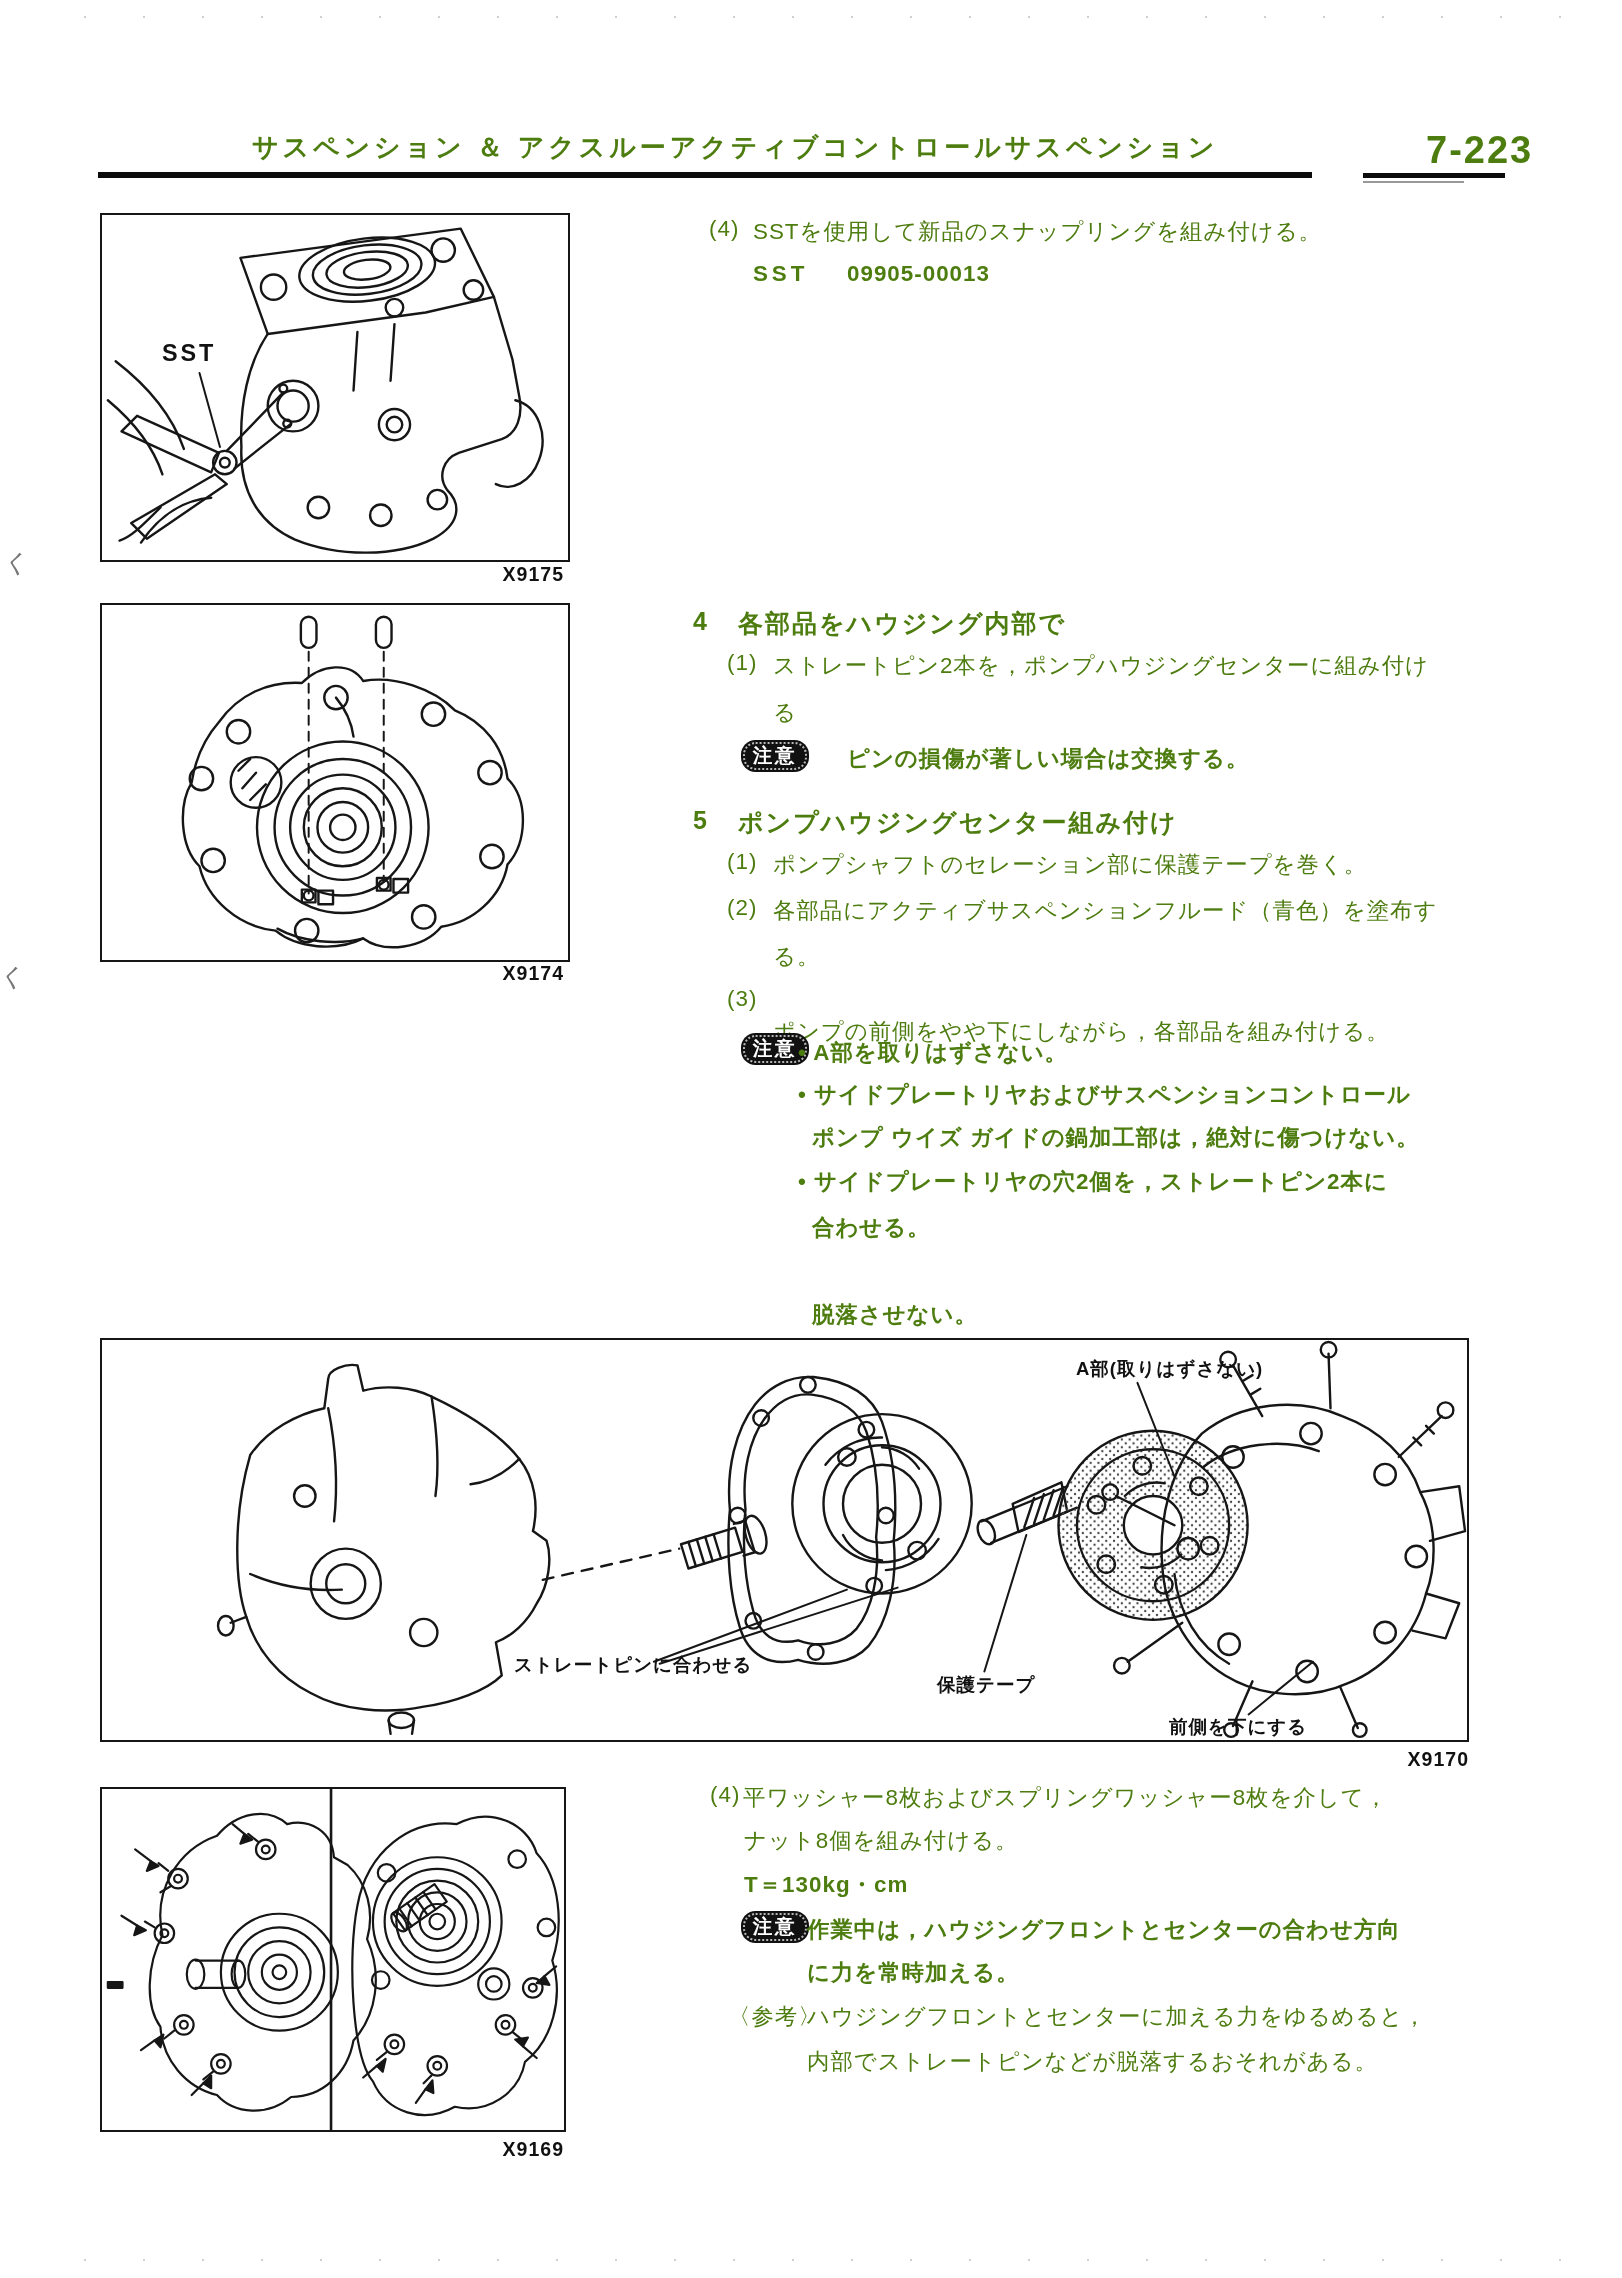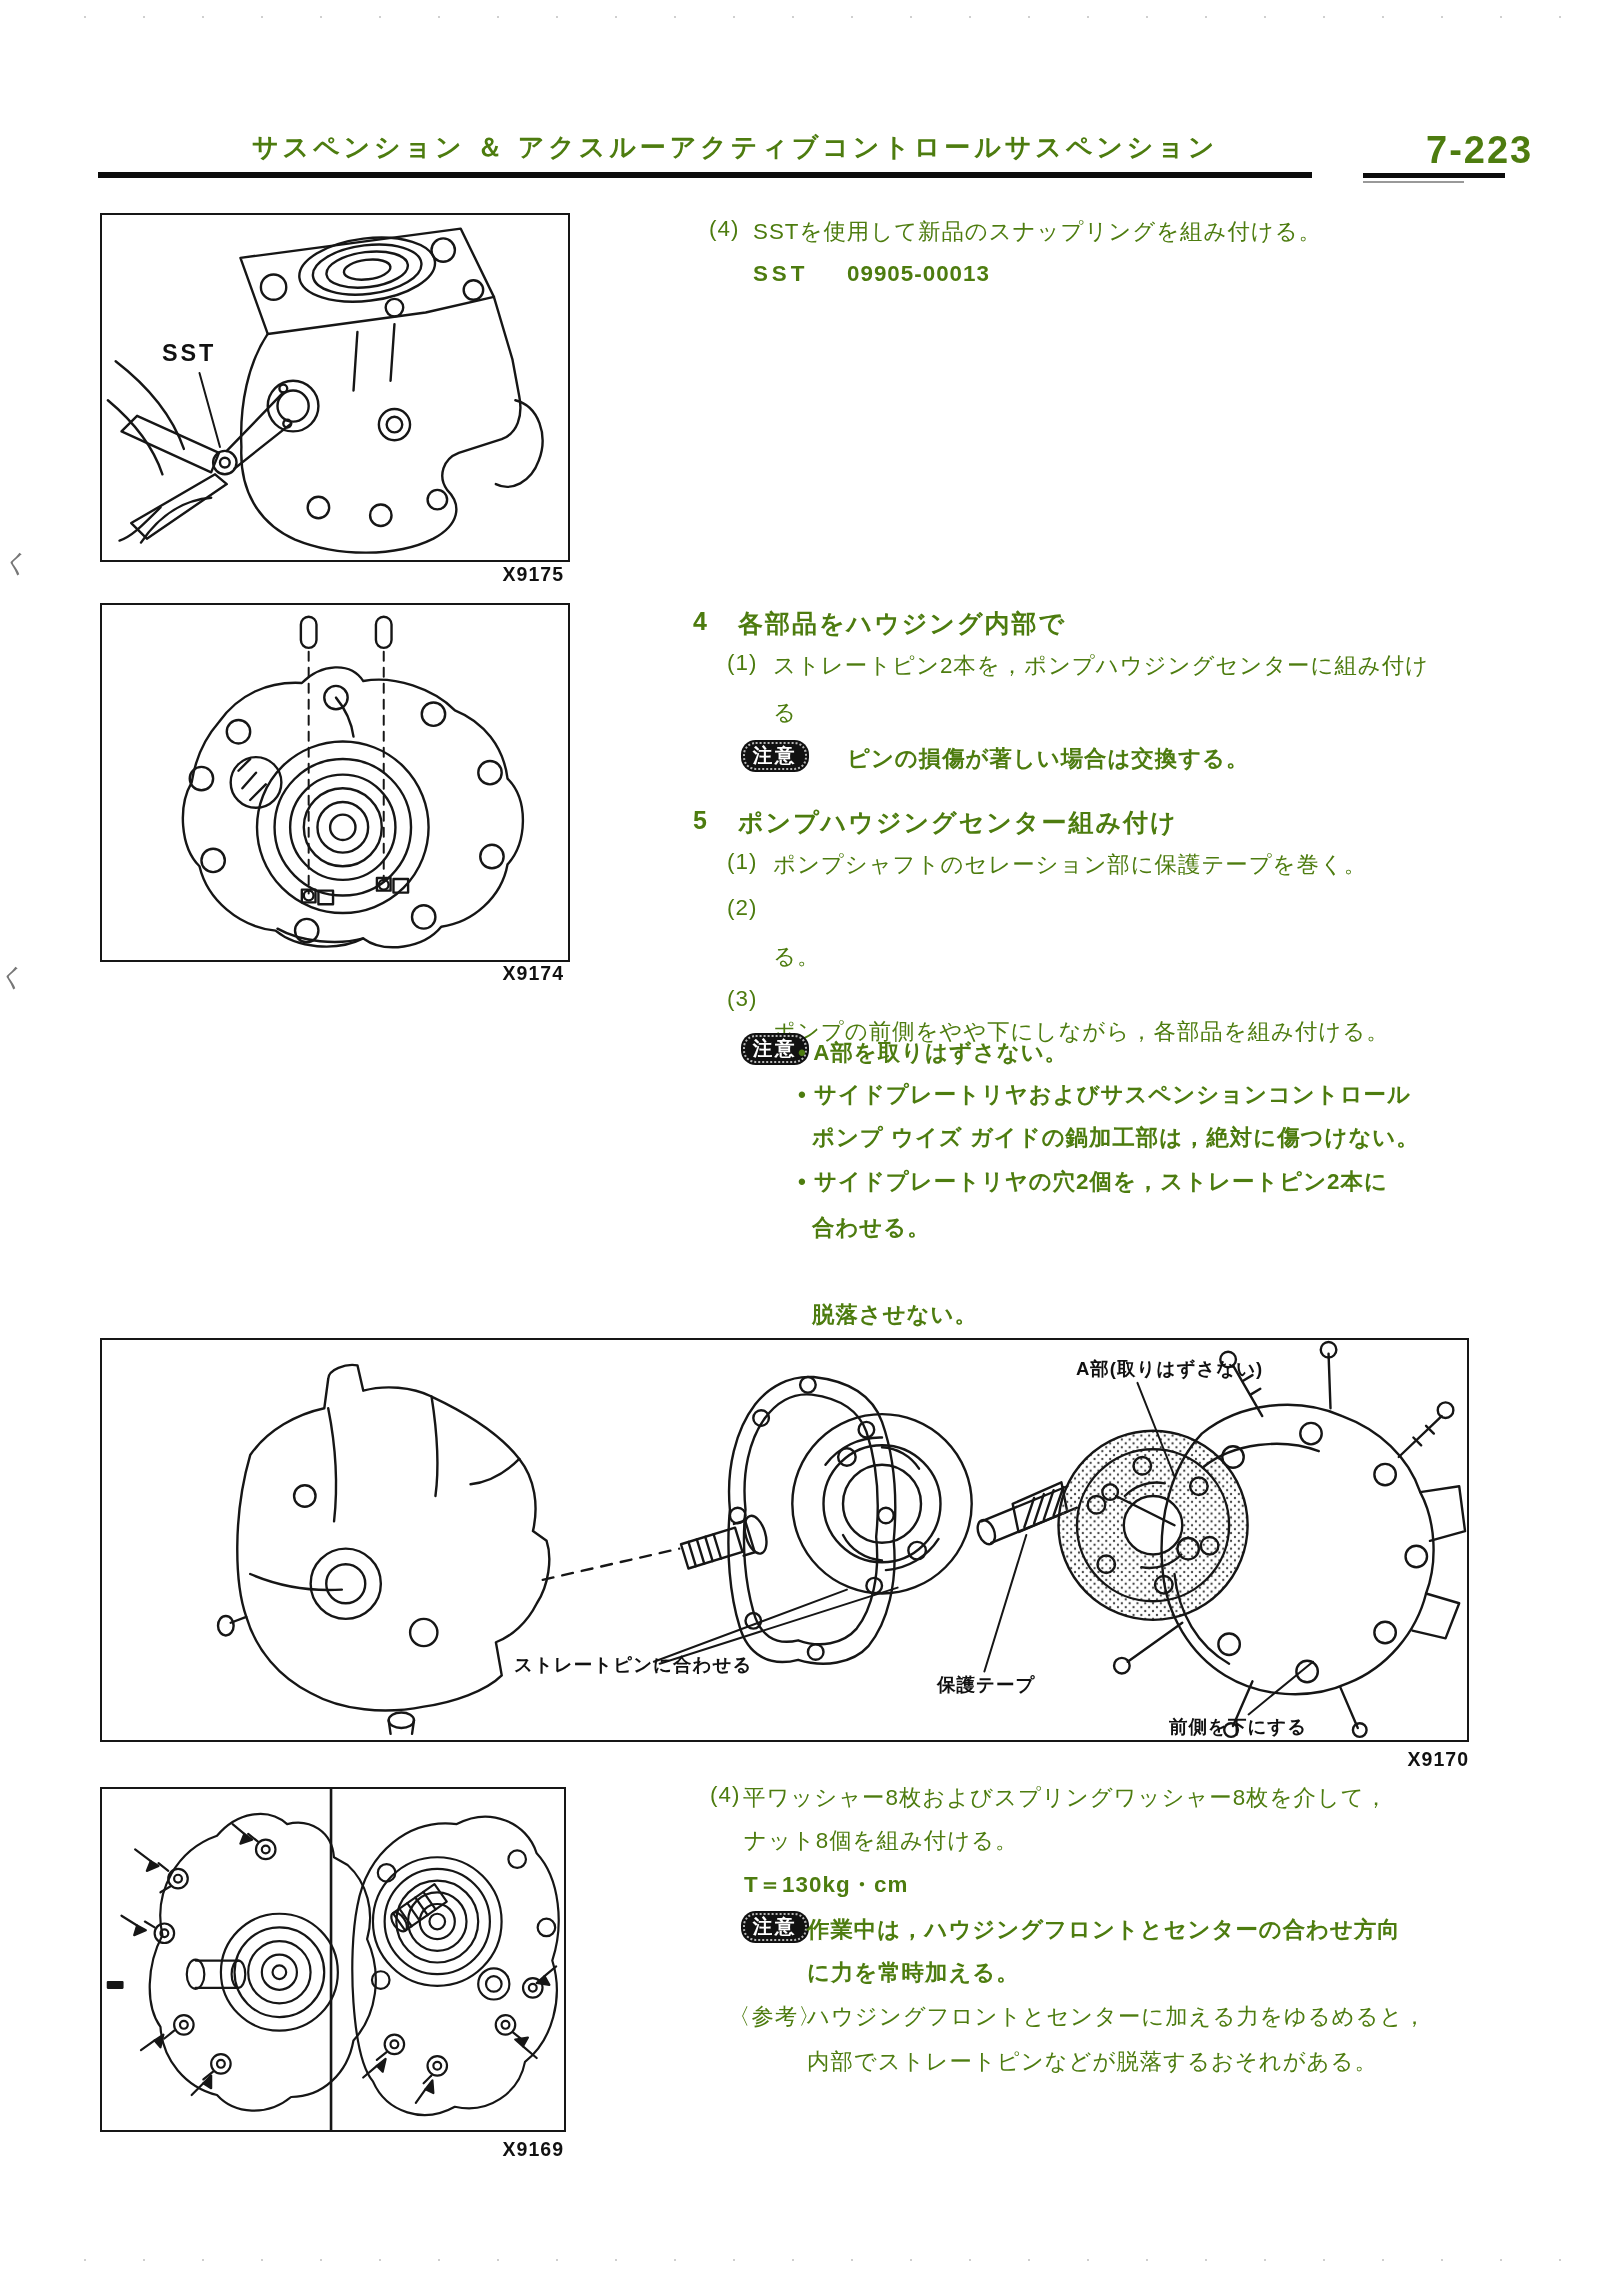--- a/index.html
+++ b/index.html
@@ -153,20 +153,21 @@
   <div class="t" style="left:773px;top:697px;">る</div>
   <div class="badge" style="left:741px;top:740px;">注意</div>
   <div class="t b" style="left:807px;top:743px;padding-left:40px;">ピンの損傷が著しい場合は交換する。</div>
 
   <div class="t sec-num" style="left:693px;top:806px;">5</div>
   <div class="t sec-title" style="left:738px;top:806px;">ポンプハウジングセンター組み付け</div>
 
   <div class="t" style="left:727px;top:849px;">(1)</div>
   <div class="t" style="left:773px;top:849px;">ポンプシャフトのセレーション部に保護テープを巻く。</div>
   <div class="t" style="left:727px;top:895px;">(2)</div>
+  <div class="t" style="left:773px;top:895px;">各部品にアクティブサスペンションフルード（青色）を塗布す</div>
   <div class="t" style="left:773px;top:941px;">る。</div>
   <div class="t" style="left:727px;top:986px;">(3)</div>
   <div class="t" style="left:773px;top:1016px;">ポンプの前側をやや下にしながら，各部品を組み付ける。</div>
 
   <div class="badge" style="left:741px;top:1033px;">注意</div>
   <div class="t b" style="left:798px;top:1037px;">• A部を取りはずさない。</div>
   <div class="t b" style="left:798px;top:1079px;">• サイドプレートリヤおよびサスペンションコントロール</div>
   <div class="t b" style="left:812px;top:1122px;">ポンプ ウイズ ガイドの鍋加工部は，絶対に傷つけない。</div>
   <div class="t b" style="left:798px;top:1166px;">• サイドプレートリヤの穴2個を，ストレートピン2本に</div>
   <div class="t b" style="left:812px;top:1212px;">合わせる。</div>

